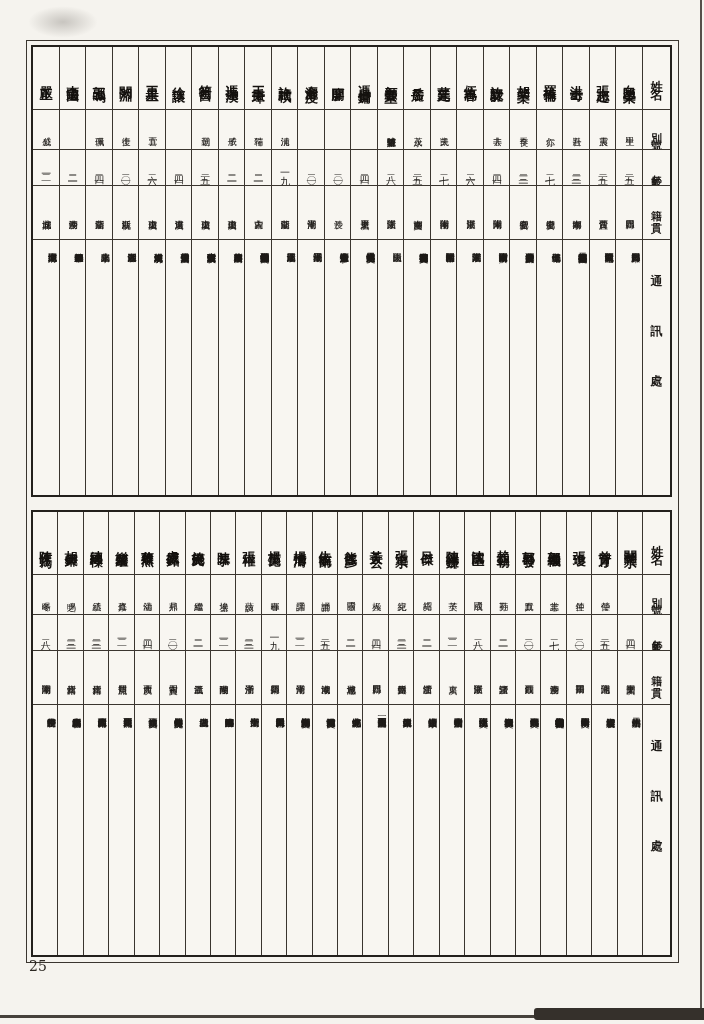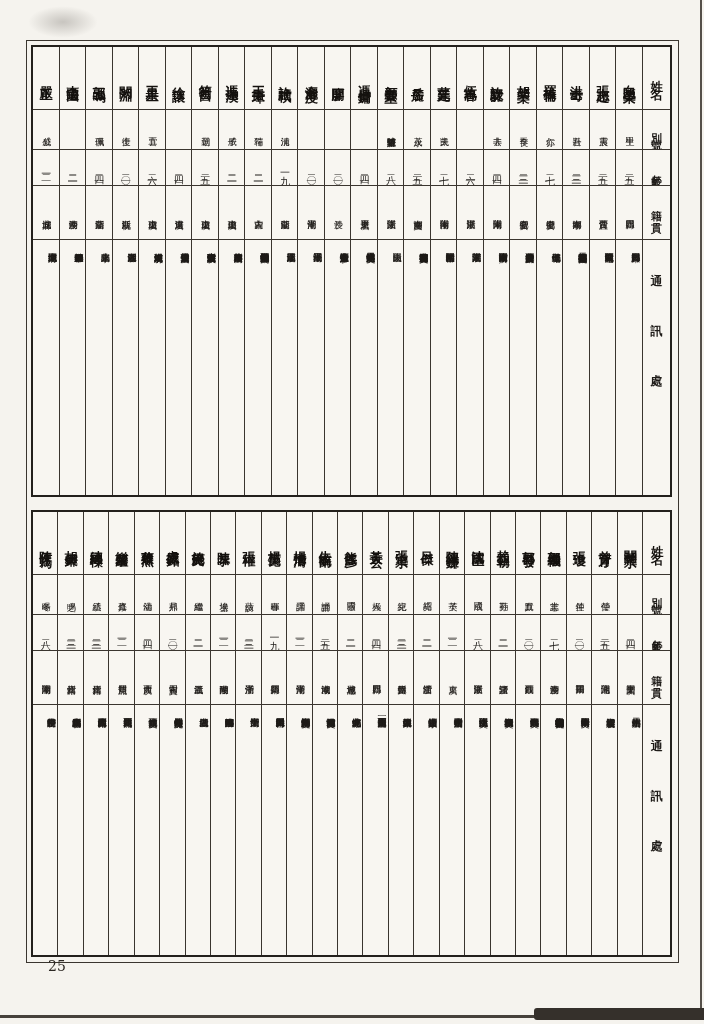--- a/index.html
+++ b/index.html
@@ -58,21 +58,21 @@
   }
   
   .hcol .cell{font-weight:700;}
   .h-name span{letter-spacing:8px;font-size:12.5px;}
   .h-alias span{letter-spacing:6px;font-size:11px;}
   .h-age span{letter-spacing:1px;font-size:10.5px;}
   .h-native span{letter-spacing:12px;font-size:11px;}
   .h-addr{justify-content:flex-start;align-items:center;padding-top:24px;}
   .h-addr span{letter-spacing:50px;font-size:12px;}
   .page-number{
-    position:absolute;left:48px;top:958px;
+    position:absolute;left:29px;top:958px;
     font-size:14px;color:#2b2722;
     font-family:"DejaVu Serif","Liberation Serif",serif;
     writing-mode:horizontal-tb;
   }
   
   .scan-edge-right{position:absolute;right:2px;top:0;width:2px;height:1014px;background:#55504a;}
   .scan-edge-bottom{position:absolute;left:0;top:1015px;width:704px;height:3px;background:#46413b;}
   .scan-corner-blob{position:absolute;right:0;top:1008px;width:170px;height:12px;background:#35302b;border-radius:3px 0 0 3px;}
 </style>
 </head>

